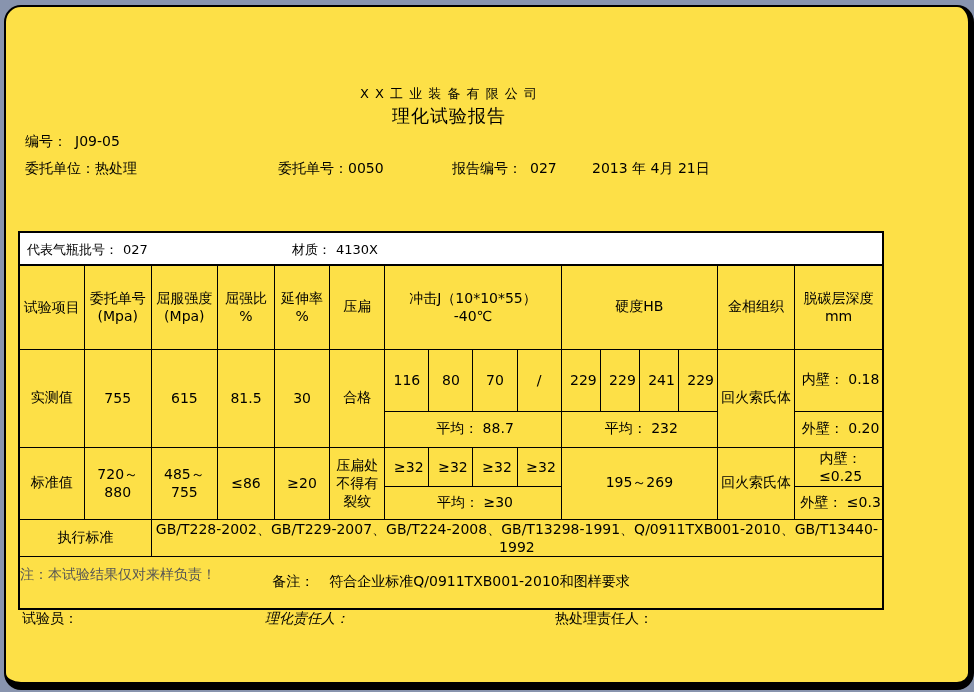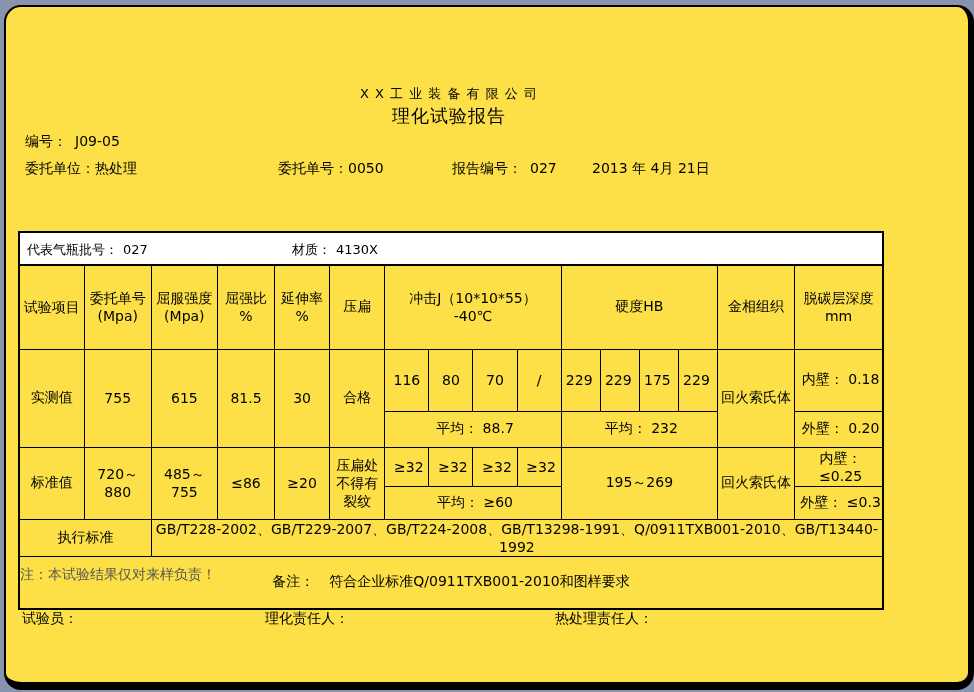--- a/index.html
+++ b/index.html
@@ -36,21 +36,21 @@
     width:866px; margin-top:-2px;
     border:2px solid #000;
     font-size:14px;
   }
   table.report td {
     border:1px solid #000;
     text-align:center; vertical-align:middle;
     padding:0; overflow:hidden;
   }
   table.report td.l { text-align:center; padding-left:4px; }
-  table.report td.r { text-align:center; padding-right:3px; }
+  table.report td.r { text-align:right; padding-right:3px; }
   table.report td.pre { white-space:pre-line; line-height:1.3; }
   tr.rh  { height:84px; }
   tr.r1  { height:62px; }
   tr.r2  { height:36px; }
   tr.r3  { height:39px; }
   tr.r4  { height:33px; }
   tr.r5  { height:37px; }
   tr.r6  { height:53px; }
   td.exec-label { text-align:left; padding-left:4px; }
   td.remark-cell { text-align:left; padding-left:7px; }
@@ -138,21 +138,21 @@
         <td rowspan="2">615</td>
         <td rowspan="2">81.5</td>
         <td rowspan="2">30</td>
         <td rowspan="2">合格</td>
         <td>116</td>
         <td>80</td>
         <td>70</td>
         <td>/</td>
         <td class="r">229</td>
         <td class="r">229</td>
-        <td class="r">175</td>
+        <td class="r">241</td>
         <td class="r">229</td>
         <td rowspan="2">回火索氏体</td>
         <td class="l">内壁： 0.18</td>
       </tr>
 
       <tr class="r2">
         <td class="l" colspan="4">平均： 88.7</td>
         <td class="l" colspan="4">平均： 232</td>
         <td class="l">外壁： 0.20</td>
       </tr>
@@ -169,36 +169,36 @@
         <td class="l">≥32</td>
         <td class="l">≥32</td>
         <td class="l">≥32</td>
         <td class="l">≥32</td>
         <td colspan="4" rowspan="2">195～269</td>
         <td rowspan="2">回火索氏体</td>
         <td class="l">内壁： ≤0.25</td>
       </tr>
 
       <tr class="r4">
-        <td class="l" colspan="4">平均： ≥60</td>
+        <td class="l" colspan="4">平均： ≥30</td>
         <td class="l">外壁： ≤0.3</td>
       </tr>
 
       <tr class="r5">
         <td class="exec-label" colspan="2">执行标准</td>
         <td colspan="14">GB/T228-2002、GB/T229-2007、GB/T224-2008、GB/T13298-1991、Q/0911TXB001-2010、GB/T13440-1992</td>
       </tr>
 
       <tr class="r6">
         <td class="remark-cell" colspan="16">
           <span>备注：</span><span class="remark-val">符合企业标准Q/0911TXB001-2010和图样要求</span>
         </td>
       </tr>
     </tbody>
       </table>
   </div>
 
   <div class="abs foot-note">注：本试验结果仅对来样负责！</div>
   <div class="abs sign-line" style="left:16px;">试验员：</div>
-  <div class="abs sign-line" style="left:259px;">理化责任人：</div>
+  <div class="abs sign-line" style="left:259px;font-style:italic;">理化责任人：</div>
   <div class="abs sign-line" style="left:549px;">热处理责任人：</div>
 
 </div>
 
 </body></html>

